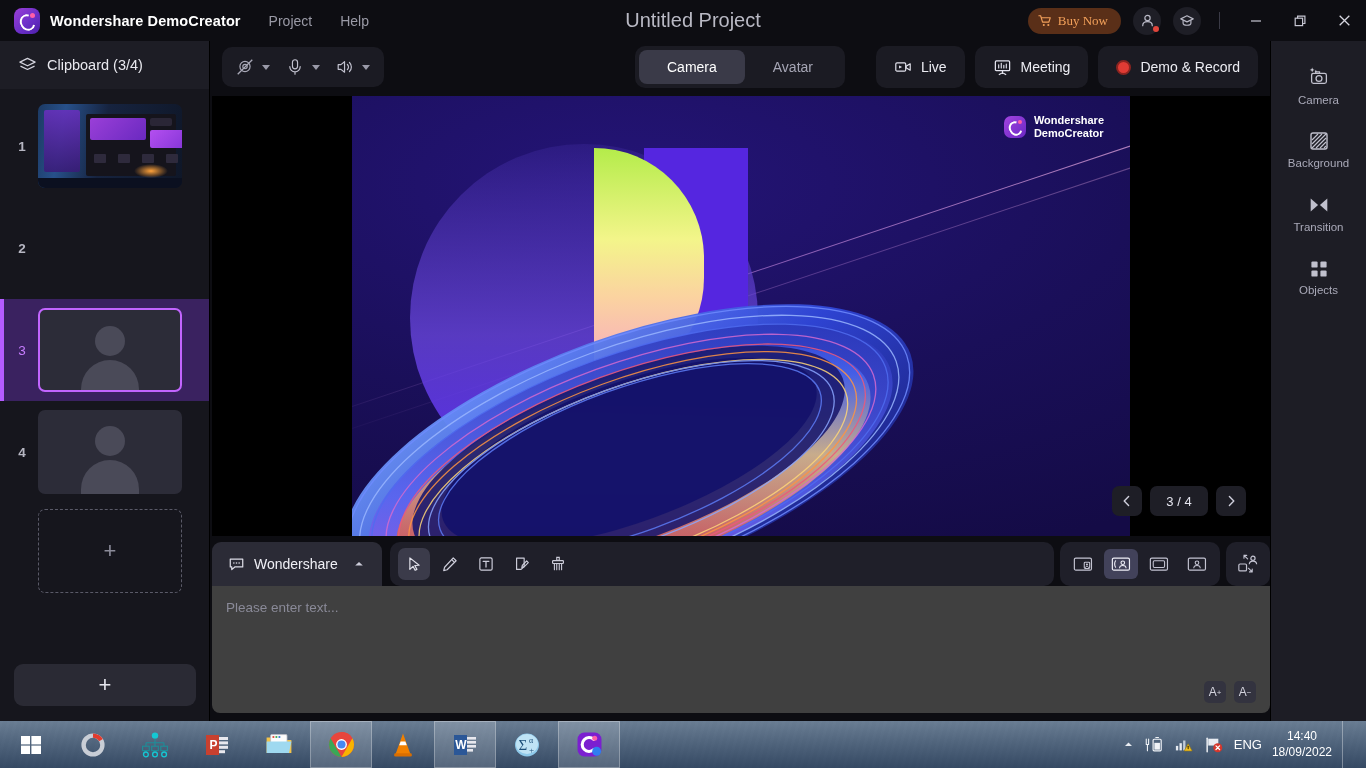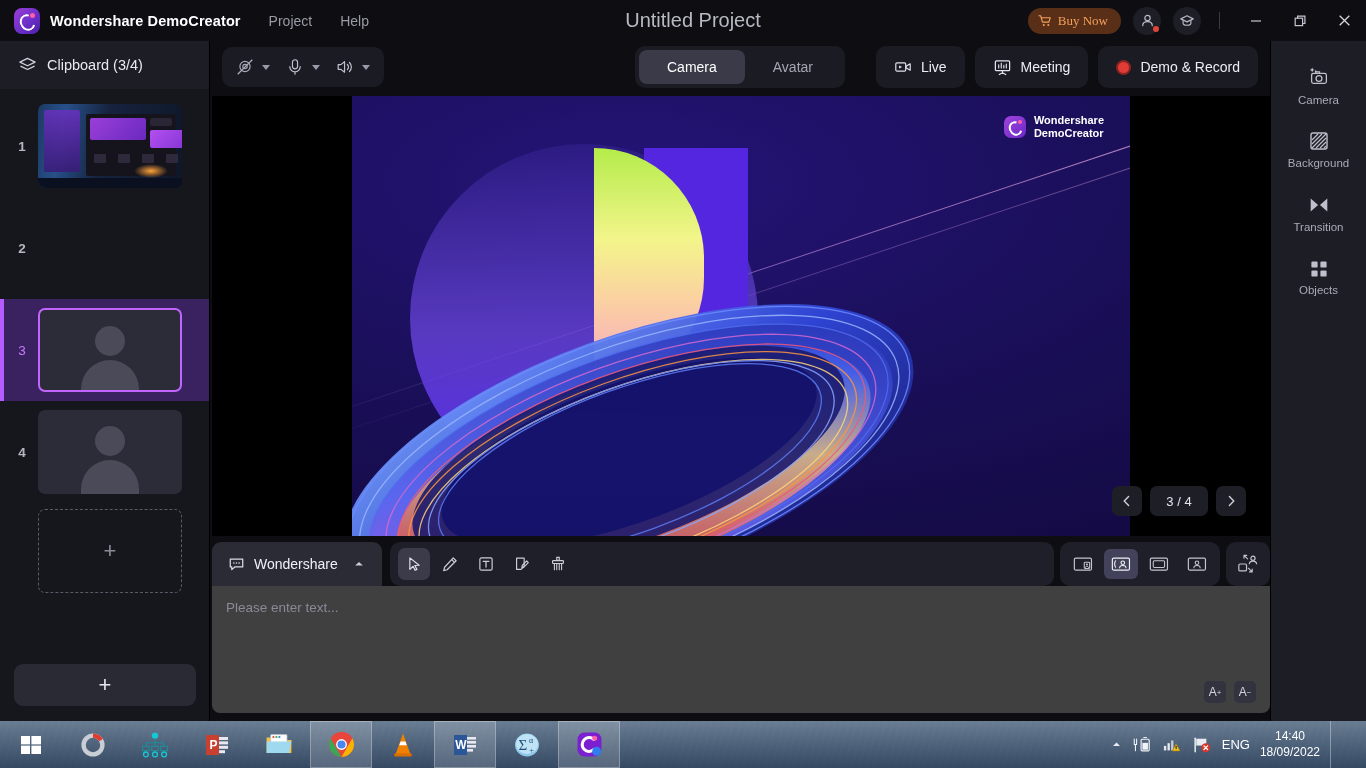--- a/index.html
+++ b/index.html
@@ -321,21 +321,21 @@
     background:
       linear-gradient(180deg, rgba(108,128,150,.85), rgba(52,72,98,.9)),
       repeating-linear-gradient(105deg, rgba(255,255,255,.045) 0 3px, rgba(0,0,0,.05) 3px 7px);
   }
   .tsk {
     position: relative; width: 62px; height: 47px; display: flex;
     align-items: center; justify-content: center; cursor: pointer;
   }
   .tsk.framed { background: rgba(255,255,255,.16); box-shadow: inset 0 0 0 1px rgba(255,255,255,.28); }
   .tray {
-    position: absolute; right: 16px; bottom: 0; height: 47px; display: flex;
+    position: absolute; right: 4px; bottom: 0; height: 47px; display: flex;
     align-items: center; gap: 10px; padding-right: 12px;
   }
   .tray-lang { color: #fff; font-size: 13px; }
   .tray-clock { color: #fff; font-size: 12px; line-height: 1.3; text-align: center; }
   .show-desk { width: 8px; height: 47px; border-left: 1px solid rgba(255,255,255,.35); }
 </style>
 </head>
 <body>
 
 <div class="app">

